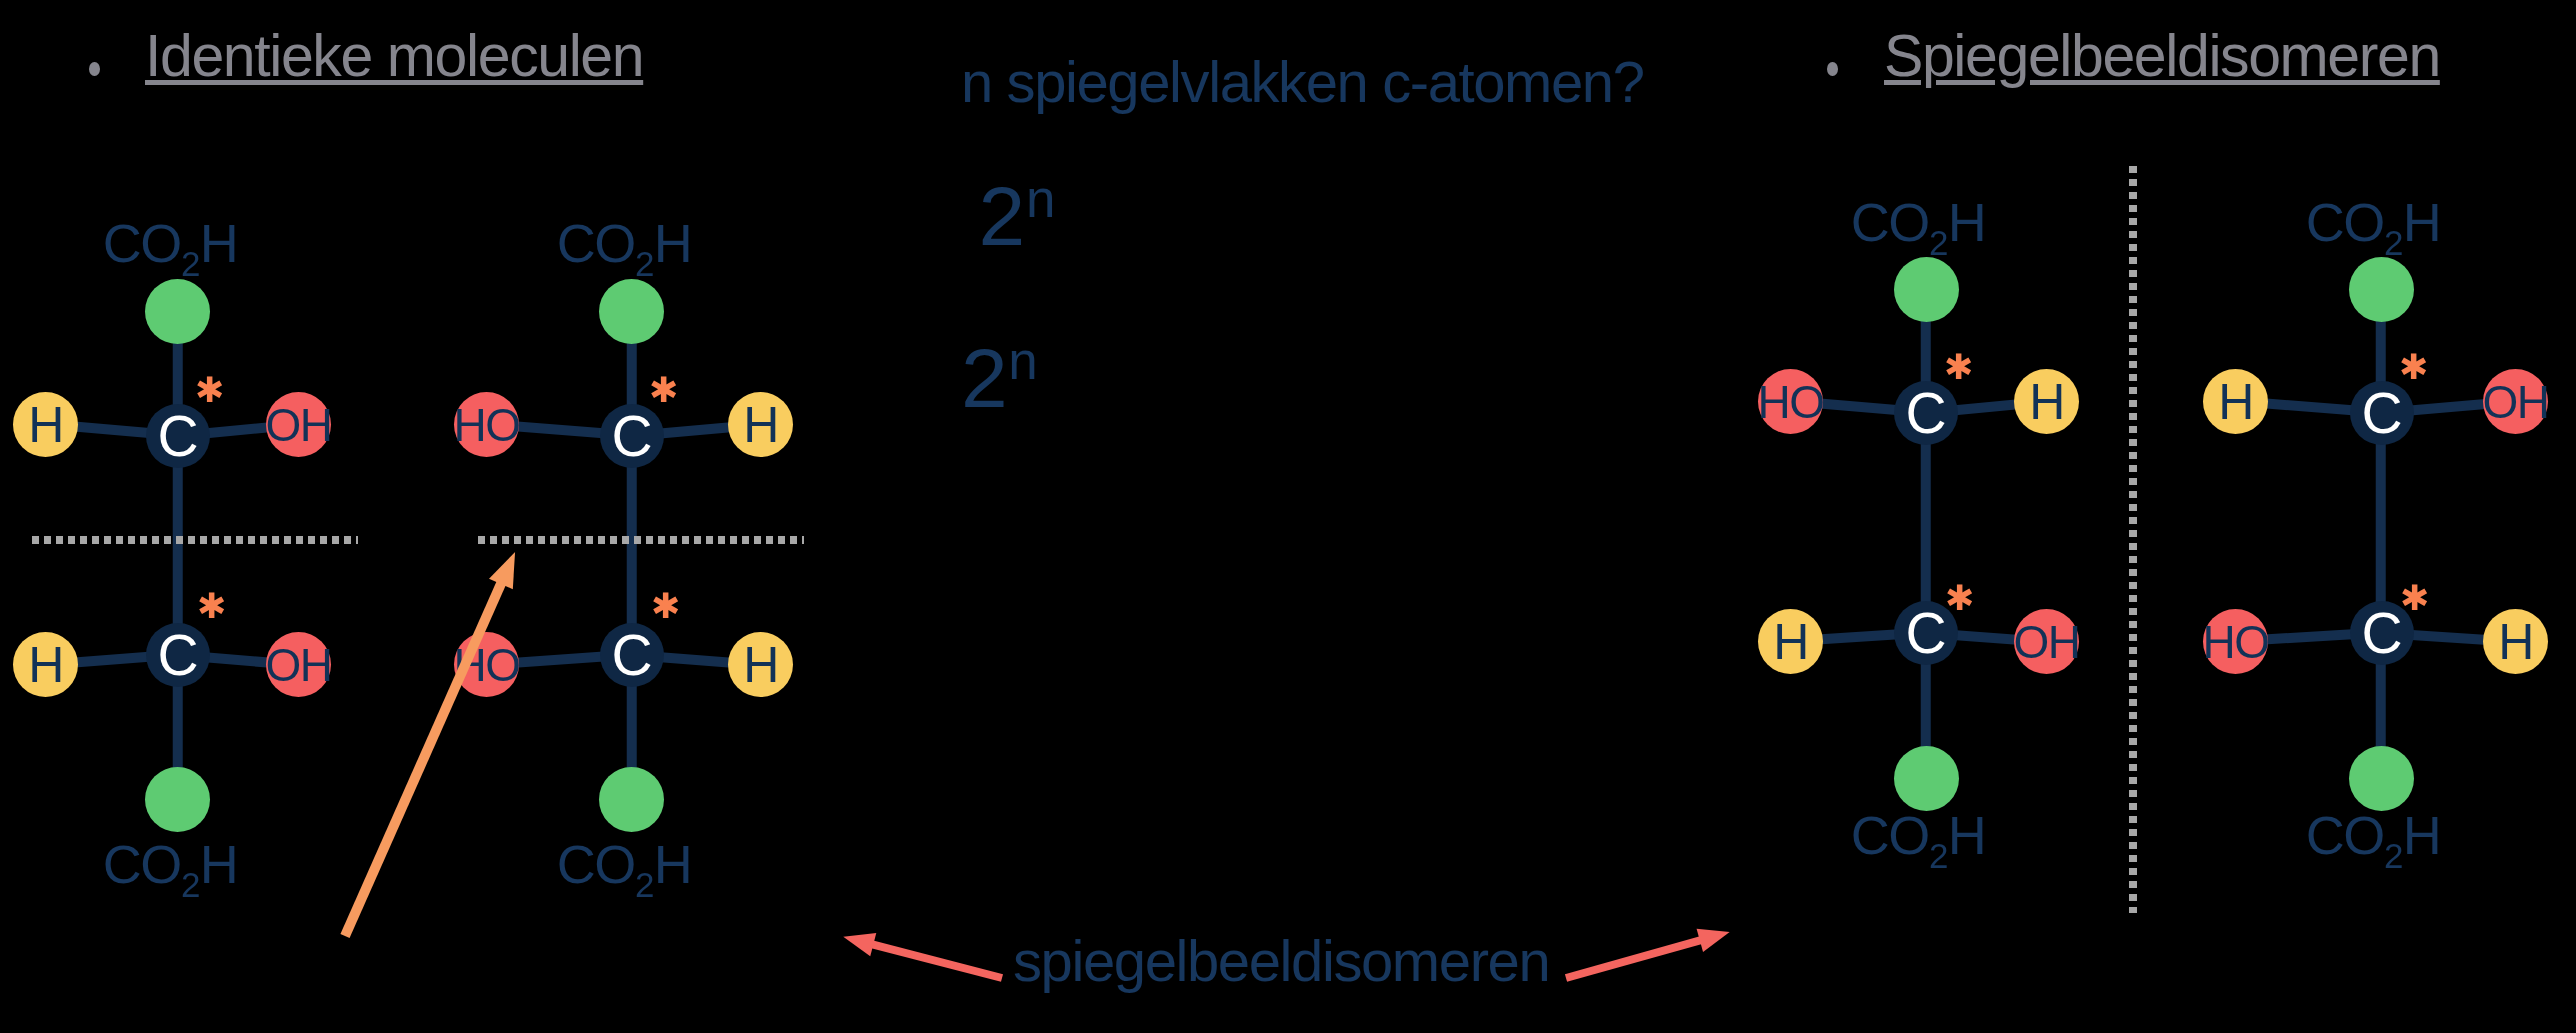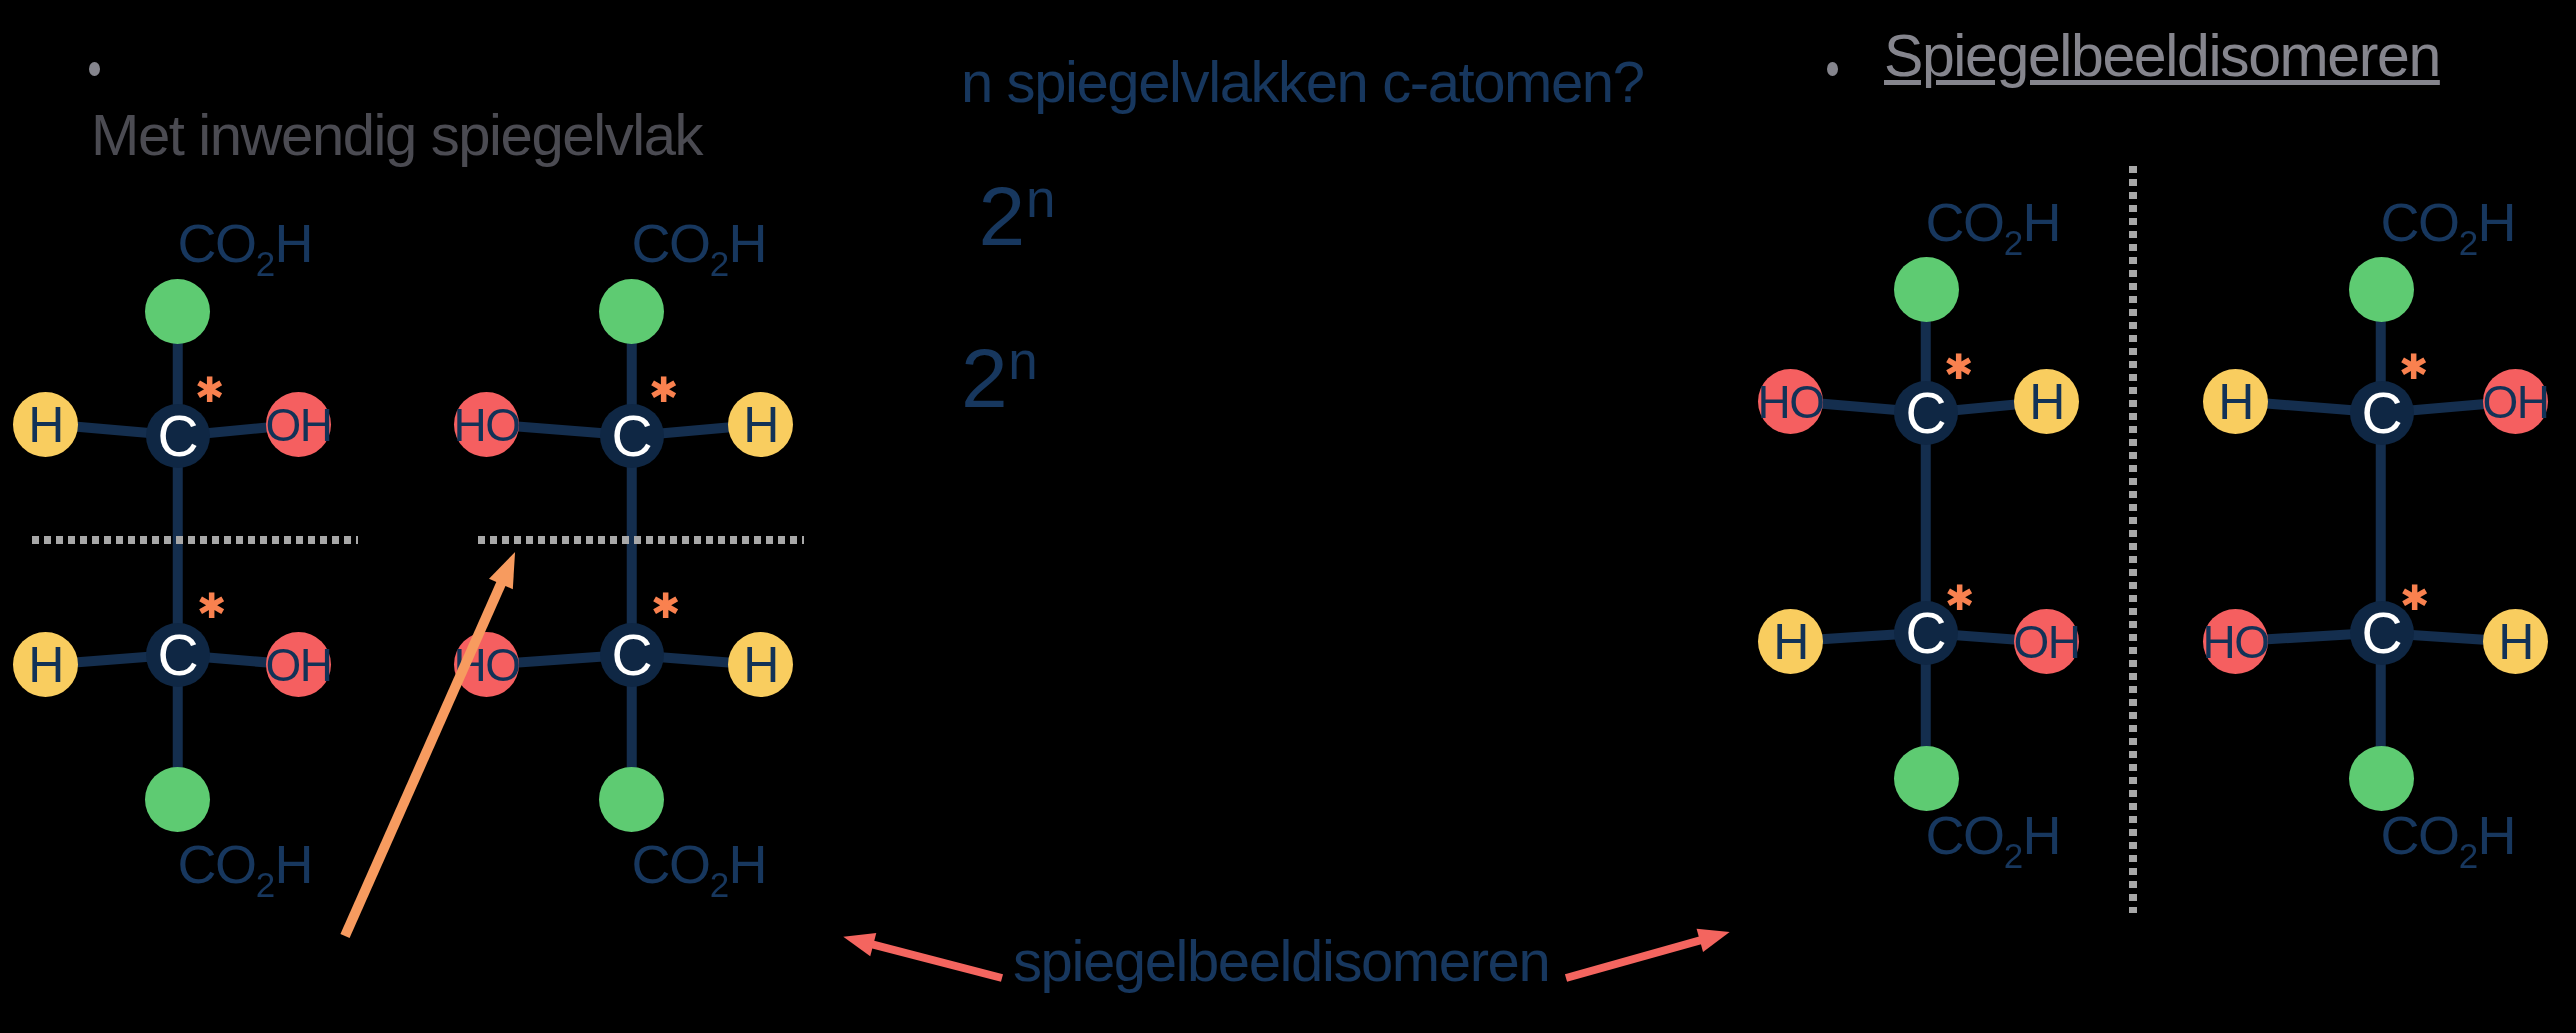--- a/index.html
+++ b/index.html
@@ -13,38 +13,40 @@
   .navy{color:var(--navy-text);}
   .bodytext{font-size:58px;letter-spacing:-1.4px;line-height:1;white-space:nowrap;z-index:6;}
   .formula{display:flex;align-items:baseline;z-index:6;white-space:nowrap;}
   .big2{font-size:84px;line-height:1;letter-spacing:-1.4px;color:var(--navy-text);}
   .supn{font-size:53px;line-height:1;position:relative;top:-28px;margin-left:2px;color:var(--navy-text);}
   .bond{position:absolute;height:9.5px;background:var(--bond-navy);z-index:1;transform-origin:0 50%;}
   .atom{position:absolute;border-radius:50%;display:flex;align-items:center;justify-content:center;z-index:4;line-height:1;}
   .atom-letter{letter-spacing:-1.4px;color:var(--atom-letter);}
   .carbon-letter{color:var(--carbon-letter);font-size:57px;}
   .carboxyl{position:absolute;z-index:4;font-size:54px;letter-spacing:-1.4px;color:var(--navy-text);
-            line-height:1;white-space:nowrap;text-align:right;width:284px;}
+            line-height:1;white-space:nowrap;text-align:center;width:284px;}
   .carboxyl .sub{font-size:35px;position:relative;top:13.5px;letter-spacing:-0.7px;}
   .ast{position:absolute;z-index:5;font-size:35px;line-height:1;color:var(--asterisk-orange);}
   .dotted-h{position:absolute;height:8px;z-index:2;
             background:repeating-linear-gradient(90deg,var(--mirror-gray) 0 7.4px,transparent 7.4px 12px);}
   .dotted-v{position:absolute;width:8px;z-index:2;
             background:repeating-linear-gradient(180deg,var(--mirror-gray) 0 7.4px,transparent 7.4px 13px);}
   .arrow{position:absolute;height:0;transform-origin:0 0;z-index:5;}
   .arrow .shaft{position:absolute;}
   .arrow .head{position:absolute;width:0;height:0;}
 </style>
 </head>
 <body>
 
 <div id="stage" style="--background: #000000; --heading-gray: #85858d; --subtitle-gray: #4b4b52; --navy-text: #17375e; --node-navy: #0f2744; --bond-navy: #142e4e; --atom-letter: #123257; --carbon-letter: #ffffff; --green: #5ecb72; --yellow: #f9cd5f; --red: #f55f60; --asterisk-orange: #f9814f; --arrow-orange: #f79b5f; --arrow-salmon: #f4655f; --mirror-gray: #a8a8a8; --bg: #000000;">
 
   <div class="abs bullet-dot" style="left:89px;top:62px;"></div>
-  <div class="abs subtitle" style="left:91px;top:106px;">Met inwendig spiegelvlak</div>
+  <div class="abs heading" style="left:145px;top:27px;">
+    <span class="underlined">Identieke moleculen</span>
+  </div>
 
   <div class="abs bullet-dot" style="left:1827px;top:62px;"></div>
   <div class="abs heading" style="left:1884px;top:27px;">
     <span class="underlined">Spiegelbeeldisomeren</span>
   </div>
 
   <div class="abs bodytext navy" style="left:961px;top:53px;">n spiegelvlakken c-atomen?</div>
 
   <div class="abs formula" style="left:961px;top:174px;">
     <span class="big2" style="margin-left:17.6px;">2</span>

